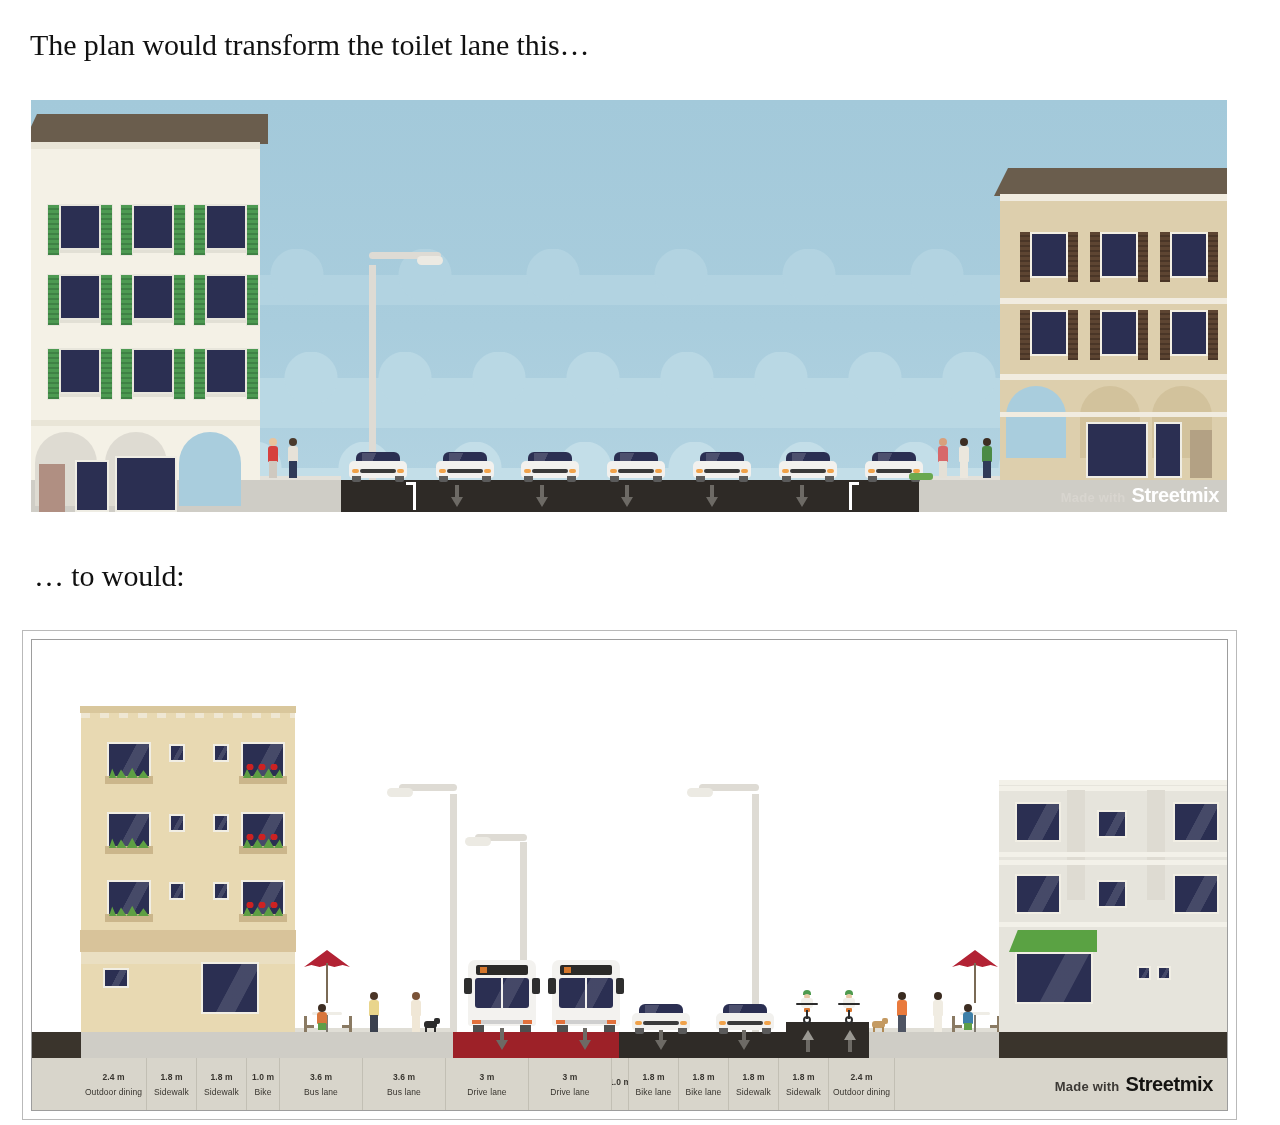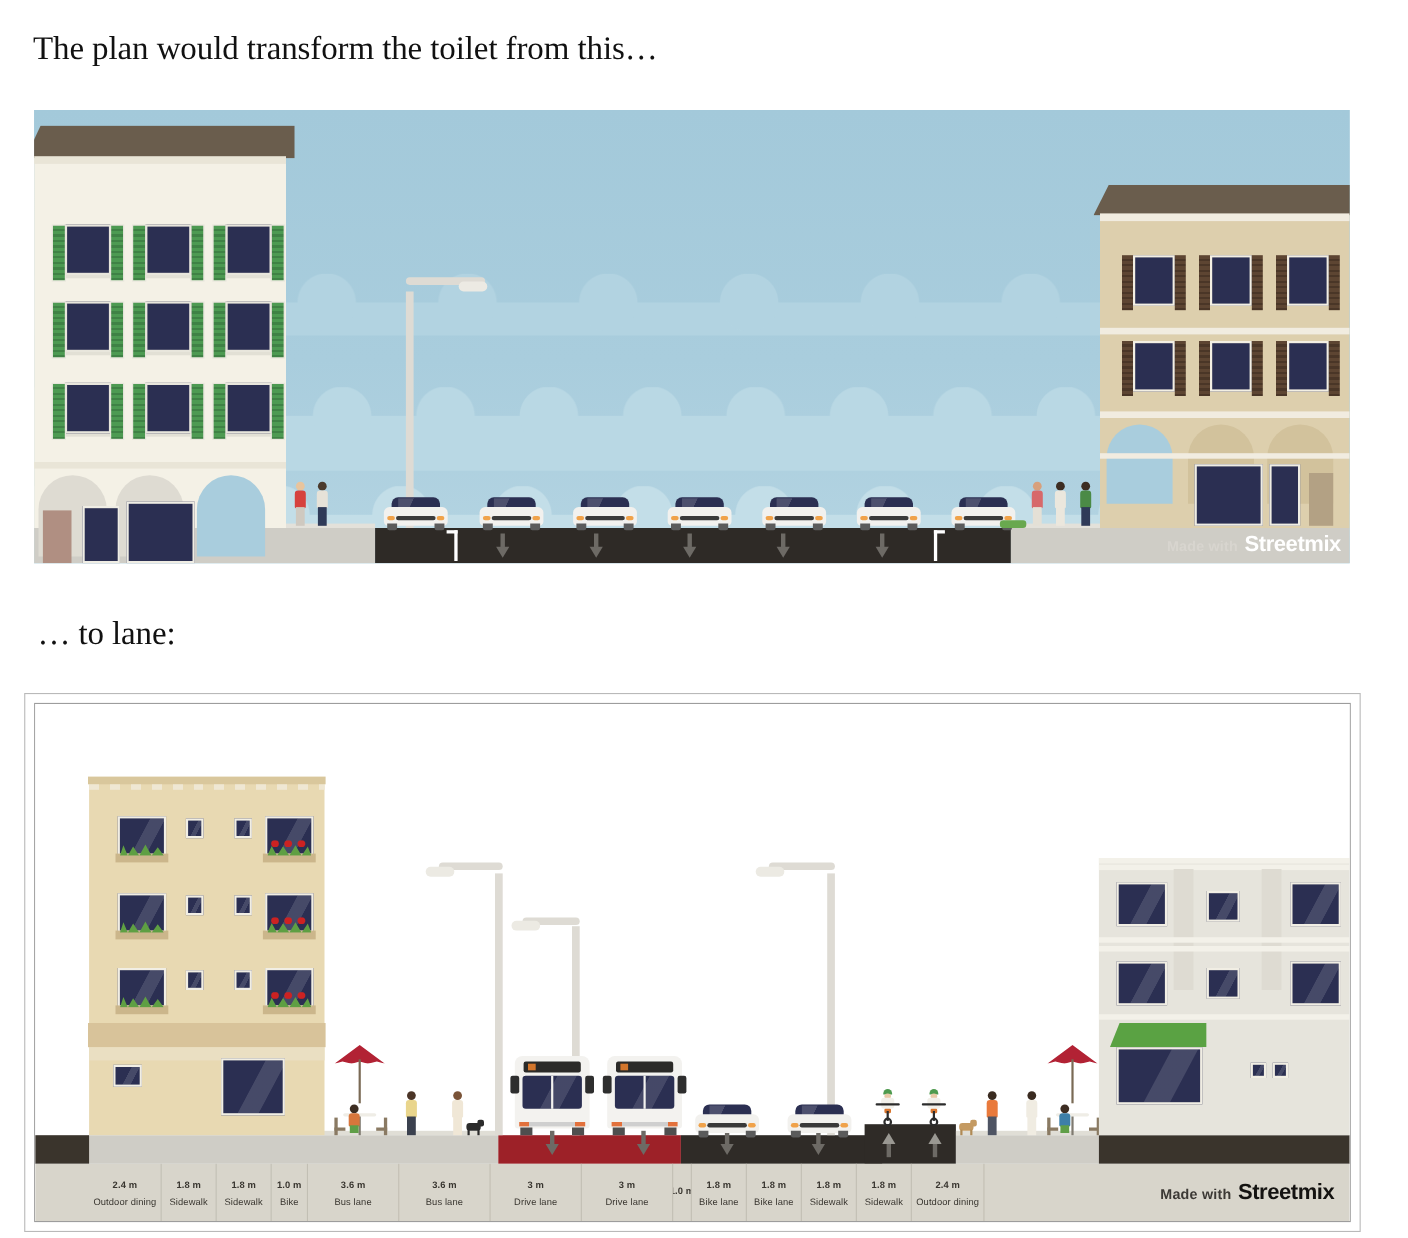--- a/index.html
+++ b/index.html
@@ -274,21 +274,21 @@
   .planter { position:absolute; height:8px; background:#c9b489; }
   .win-plain { position:absolute; background:#2b2f52; border:2px solid #f1eee4; }
   .win-plain::after { content:""; position:absolute; inset:0;
       background: linear-gradient(118deg, transparent 48%, rgba(255,255,255,.13) 49%, rgba(255,255,255,.13) 72%, transparent 73%); }
 </style>
 </head>
 <body>
 
 <div class="page">
 
-  <div class="heading" id="heading-before">The plan would transform the toilet from this…</div>
+  <div class="heading" id="heading-before">The plan would transform the toilet lane this…</div>
 
   <div id="scene-before">
     <div class="sky"></div>
     <div class="cloudband" id="cloud3"></div>
     <div class="cloudband" id="cloud1"></div>
     <div class="cloudband" id="cloud2"></div>
 
     <div class="b-walk" style="left:0; width:310px;"></div>
     <div class="b-curb" style="left:228px; width:82px;"></div>
     <div class="b-road" style="left:310px; width:578px;"></div>
@@ -441,21 +441,21 @@
       <div class="shopwin" style="left:154px; top:228px; width:28px; height:56px;"></div>
       <div class="door" style="left:190px; top:236px; width:22px; height:48px; background:#b3a184;"></div>
     </div>
 
     <div class="sm-badge" id="badge-before">
       <span class="sm-made">Made with</span>
       <span class="sm-name">Streetmix</span>
     </div>
   </div>
 
-  <div class="heading" id="heading-after">… to lane:</div>
+  <div class="heading" id="heading-after">… to would:</div>
 
   <div id="after-frame">
    <div id="after-inner">
     <div id="scene-after">
 
       <div class="a-ground a-walk" style="left:49px;  width:372px; bottom:52px;"></div>
       <div class="a-ground a-road-red" style="left:421px; width:166px; bottom:52px;"></div>
       <div class="a-ground a-road-dark" style="left:587px; width:183px; bottom:52px;"></div>
       <div class="a-ground a-road-dark" style="left:754px; width:83px;  bottom:52px; height:36px;"></div>
       <div class="a-ground a-walk" style="left:837px; width:130px; bottom:52px;"></div>

